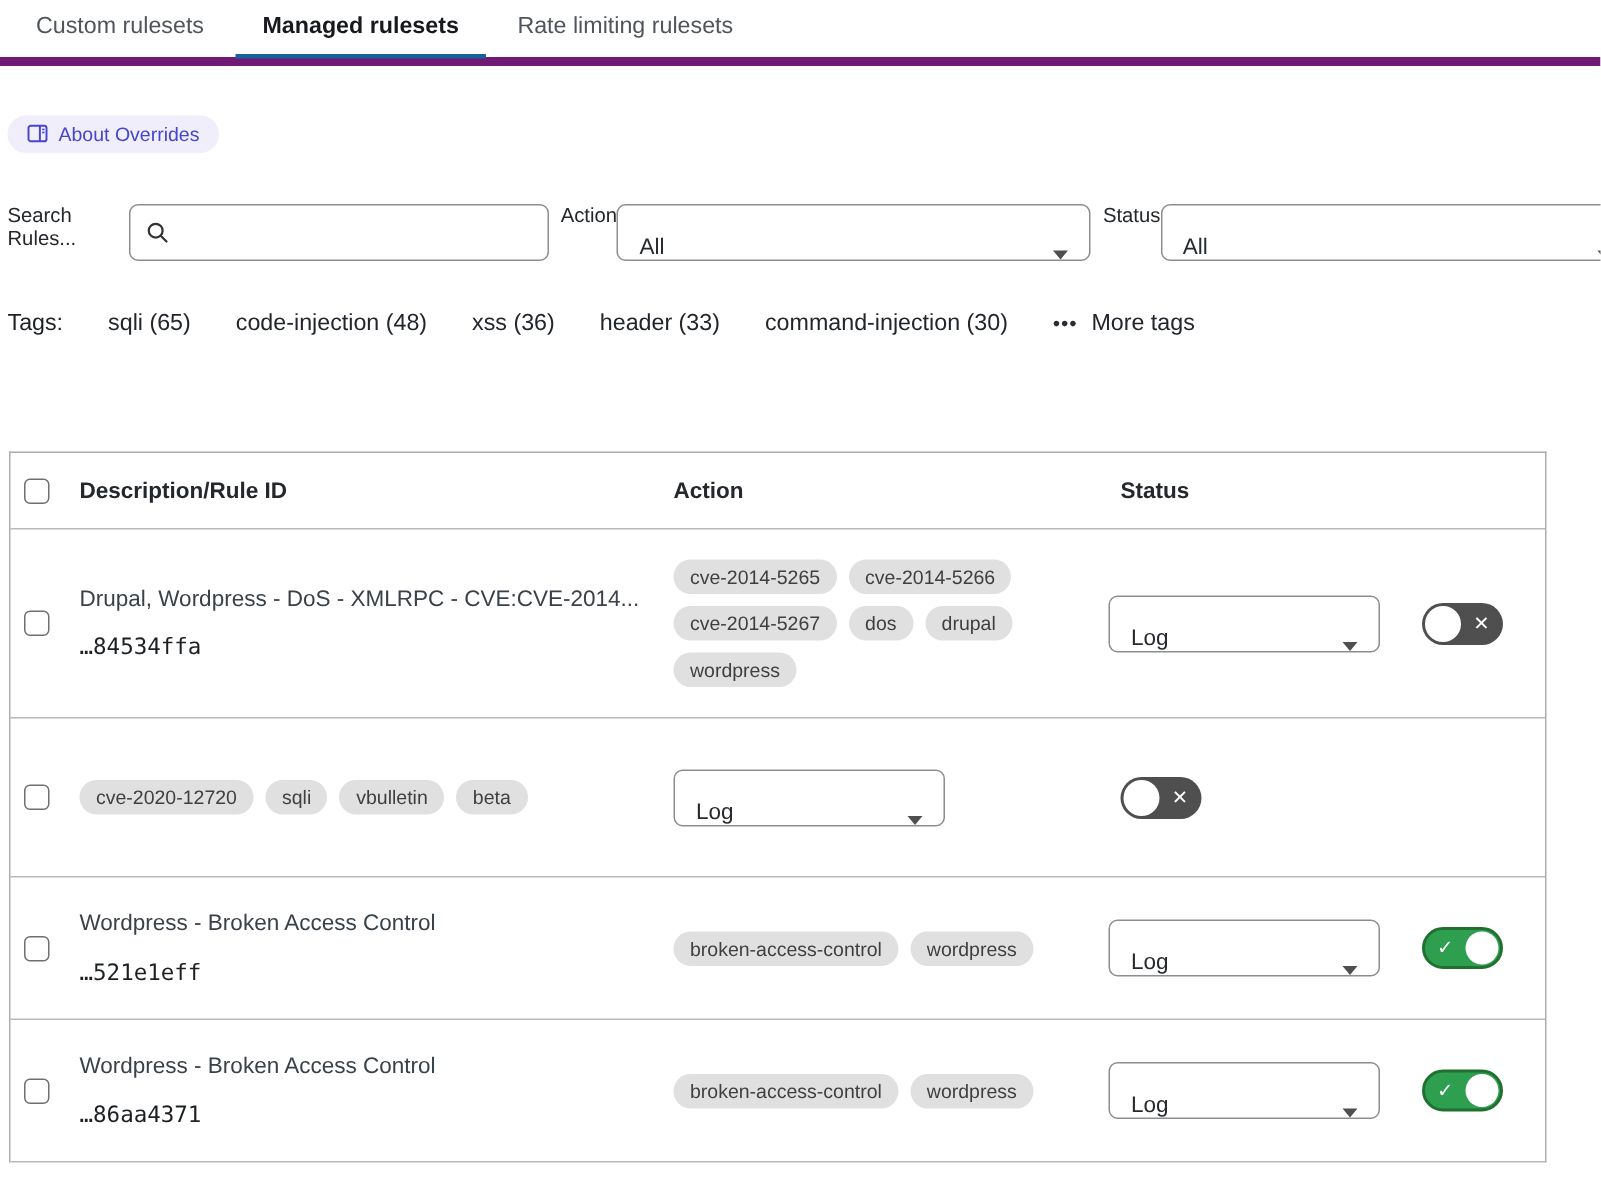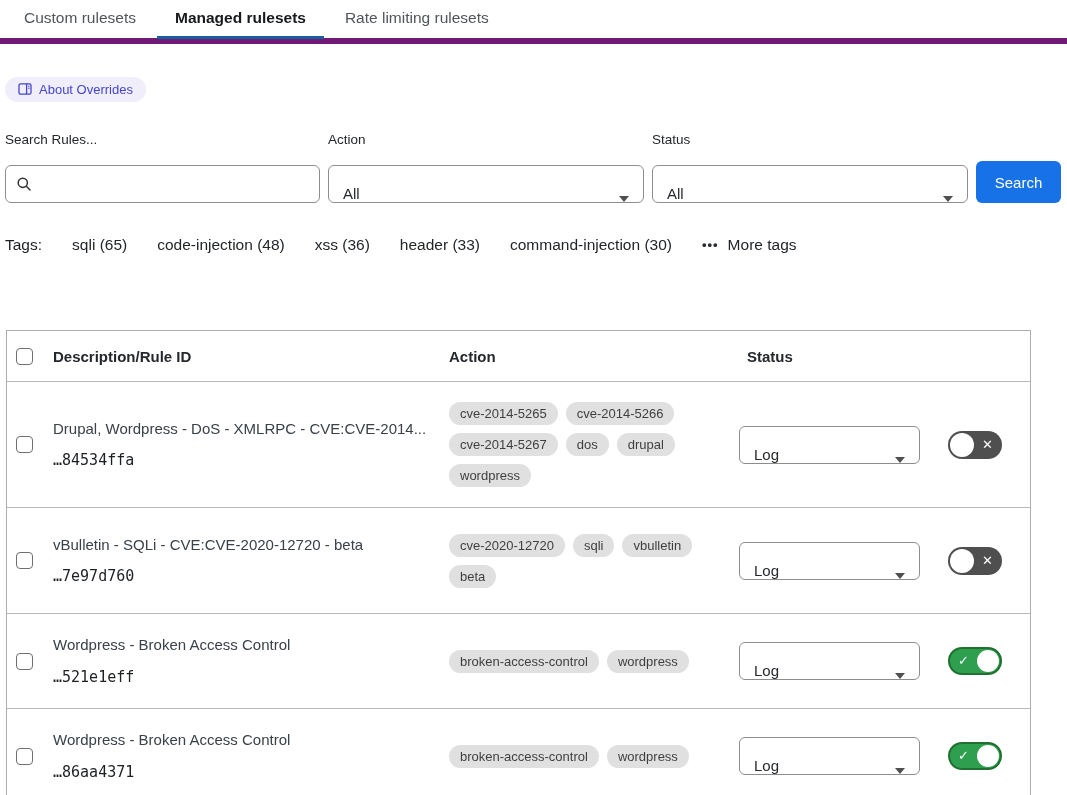--- a/index.html
+++ b/index.html
@@ -28,21 +28,21 @@
   .tab.active{color:#17191c;font-weight:700;border-bottom-color:var(--tab-underline);}
   
   .head{display:flex;align-items:center;gap:28px;margin:31px 0 0 5px;height:28px;}
   .page-title{font-size:20px;font-weight:700;margin:0;color:#202326;}
   .badge{
     display:inline-flex;gap:7px;background:var(--badge-bg);color:var(--badge-text);
     border-radius:14px;padding:5px 13px;font-size:13px;cursor:pointer;
   }
   
   .filters{display:flex;align-items:flex-end;gap:8px;margin:29px 0 0 5px;}
-  .fgroup{display:flex;flex-direction:column;gap:12px;}
+  .fgroup{display:flex;flex-direction:row;}
   .flabel{font-size:13.5px;color:#24272b;margin-bottom:6px;}
   .inputbox{
     width:315px;height:38px;border:1px solid #8d8d8d;border-radius:6px;background:#fff;
     display:flex;align-items:center;padding:0 10px;gap:8px;
   }
   .inputbox input{border:none;outline:none;flex:1;font-size:15px;font-family:inherit;background:transparent;}
   .selectbox{
     width:316px;height:38px;border:1px solid #8d8d8d;border-radius:6px;background:#fff;
     display:flex;align-items:flex-end;justify-content:space-between;padding:0 14px;font-size:15px;color:#26292d;cursor:pointer;
   }
@@ -191,24 +191,20 @@
       <div class="toggle off">
         <span class="knob"></span>
         <span class="mark">✕</span>
       </div>
     </div>
   </div>
       <div class="trow">
     <div class="cell-check">
       <div class="checkbox"></div>
     </div>
-    <div>
-      <div class="desc">vBulletin - SQLi - CVE:CVE-2020-12720 - beta</div>
-      <div class="rid">…7e97d760</div>
-    </div>
     <div class="tagcell">
           <span class="pill">cve-2020-12720</span>
           <span class="pill">sqli</span>
           <span class="pill">vbulletin</span>
           <span class="pill">beta</span>
         </div>
     <div>
       <div class="selectbox action-select">
         <span>Log</span>
         <span class="caret"></span>

